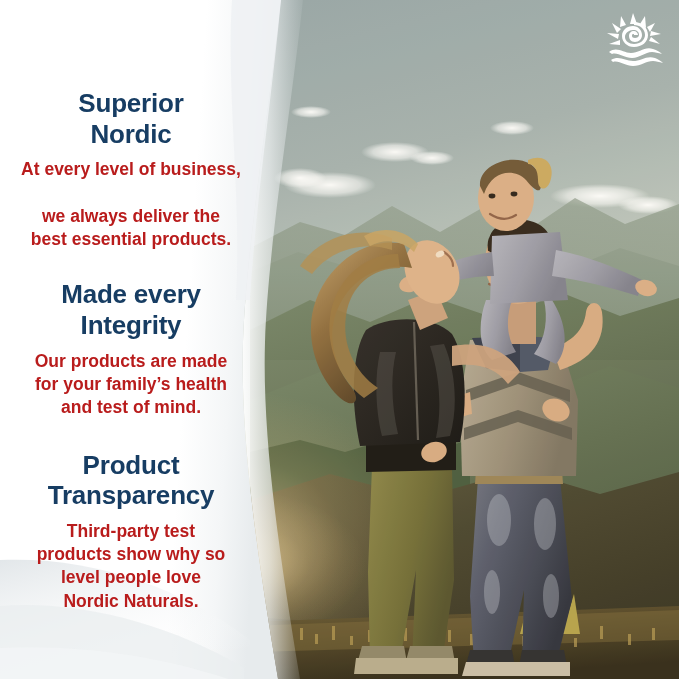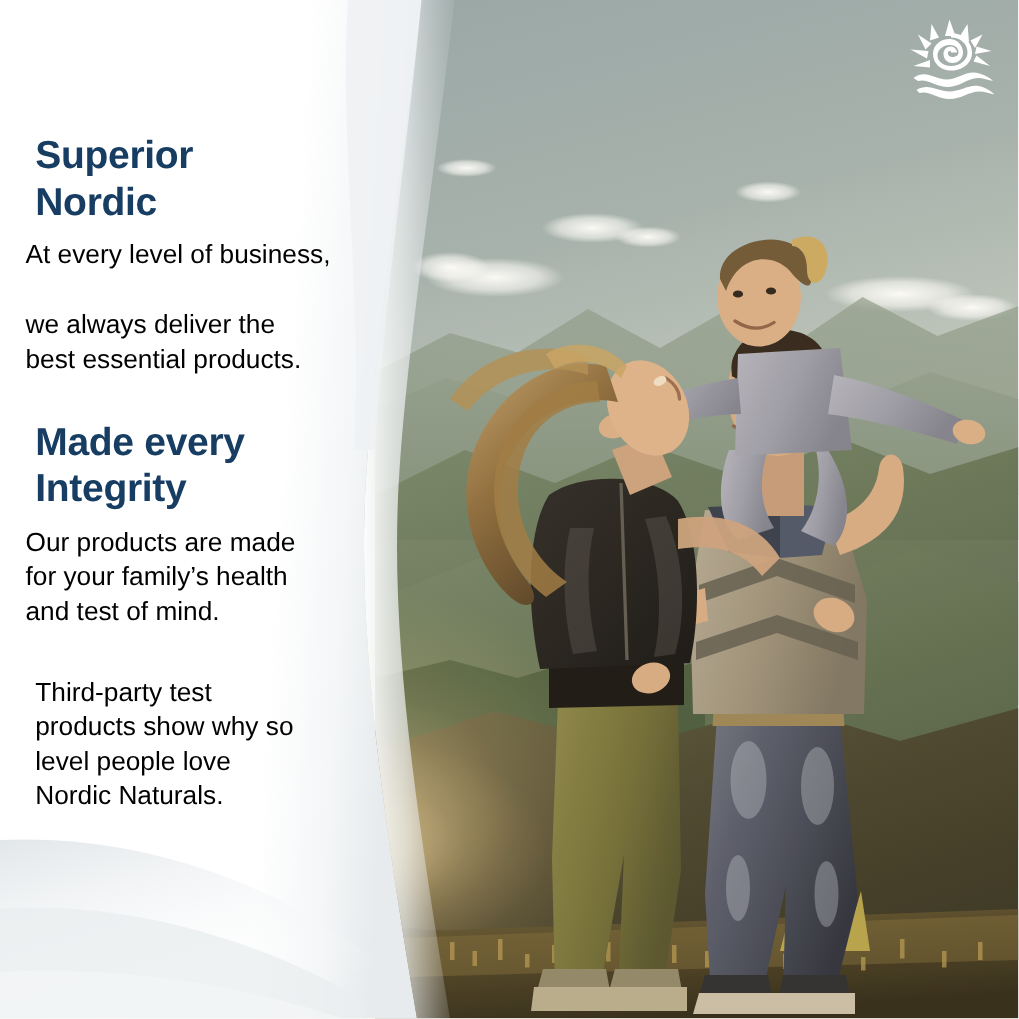--- a/index.html
+++ b/index.html
@@ -36,39 +36,39 @@
   #panel svg { display:block; width:679px; height:679px; }
 
   
   #copy {
     position:absolute;
     left:0;
     top:0;
     width:262px;
     height:679px;
     padding-top:88px;
-    text-align:left;
+    text-align:center;
   }
   .block { margin-bottom:26px; }
   .block.b1 { margin-bottom:28px; }
   .block.b2 { margin-bottom:30px; }
 
   .heading {
     color:#173d63;
     font-size:26px;
     font-weight:bold;
     line-height:1.18;
     letter-spacing:-0.2px;
     margin:0 auto 9px auto;
     width:215px;
   }
   .body {
-    color:#000000;
+    color:#b91c1c;
     font-size:17.5px;
-    font-weight:normal;
+    font-weight:bold;
     line-height:1.33;
     margin:4px auto;
     width:228px;
   }
   .body.narrow { width:215px; }
 
   
   #logo {
     position:absolute;
     right:14px;
@@ -389,20 +389,24 @@
         <span>Integrity</span>
       </div>
       <div class="body">
         <span>Our products are made</span><br>
         <span>for your family’s health</span><br>
         <span>and test of mind.</span>
       </div>
     </div>
 
     <div class="block b3">
+      <div class="heading">
+        <span>Product</span><br>
+        <span>Transparency</span>
+      </div>
       <div class="body narrow">
         <span>Third-party test</span><br>
         <span>products show why so</span><br>
         <span>level people love</span><br>
         <span>Nordic Naturals.</span>
       </div>
     </div>
 
   </div>
 

